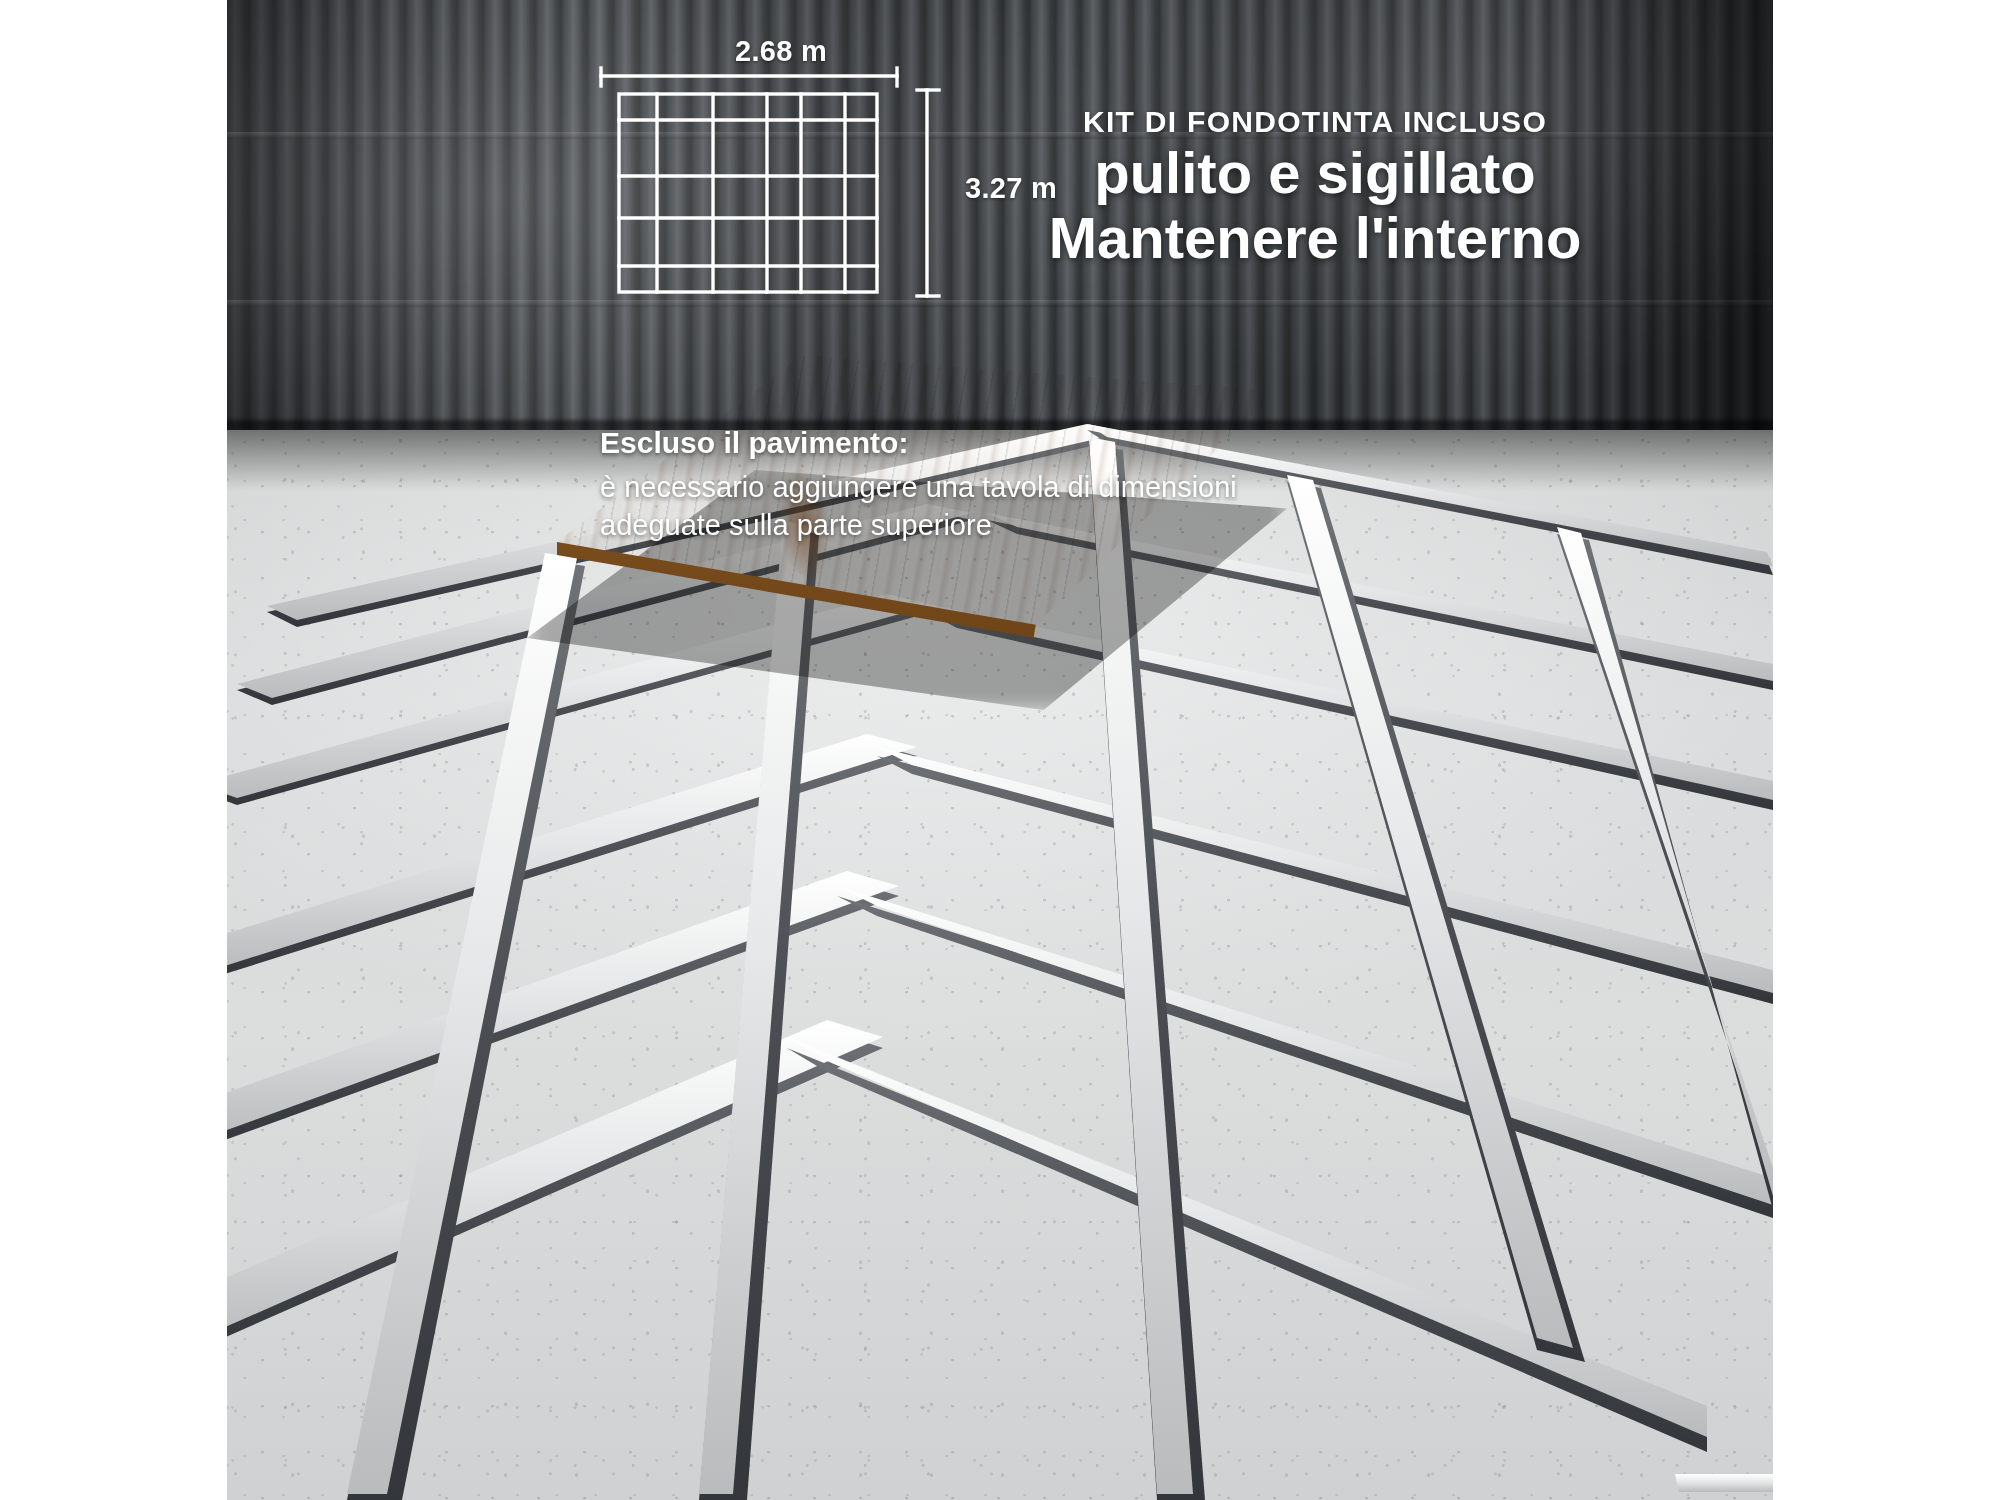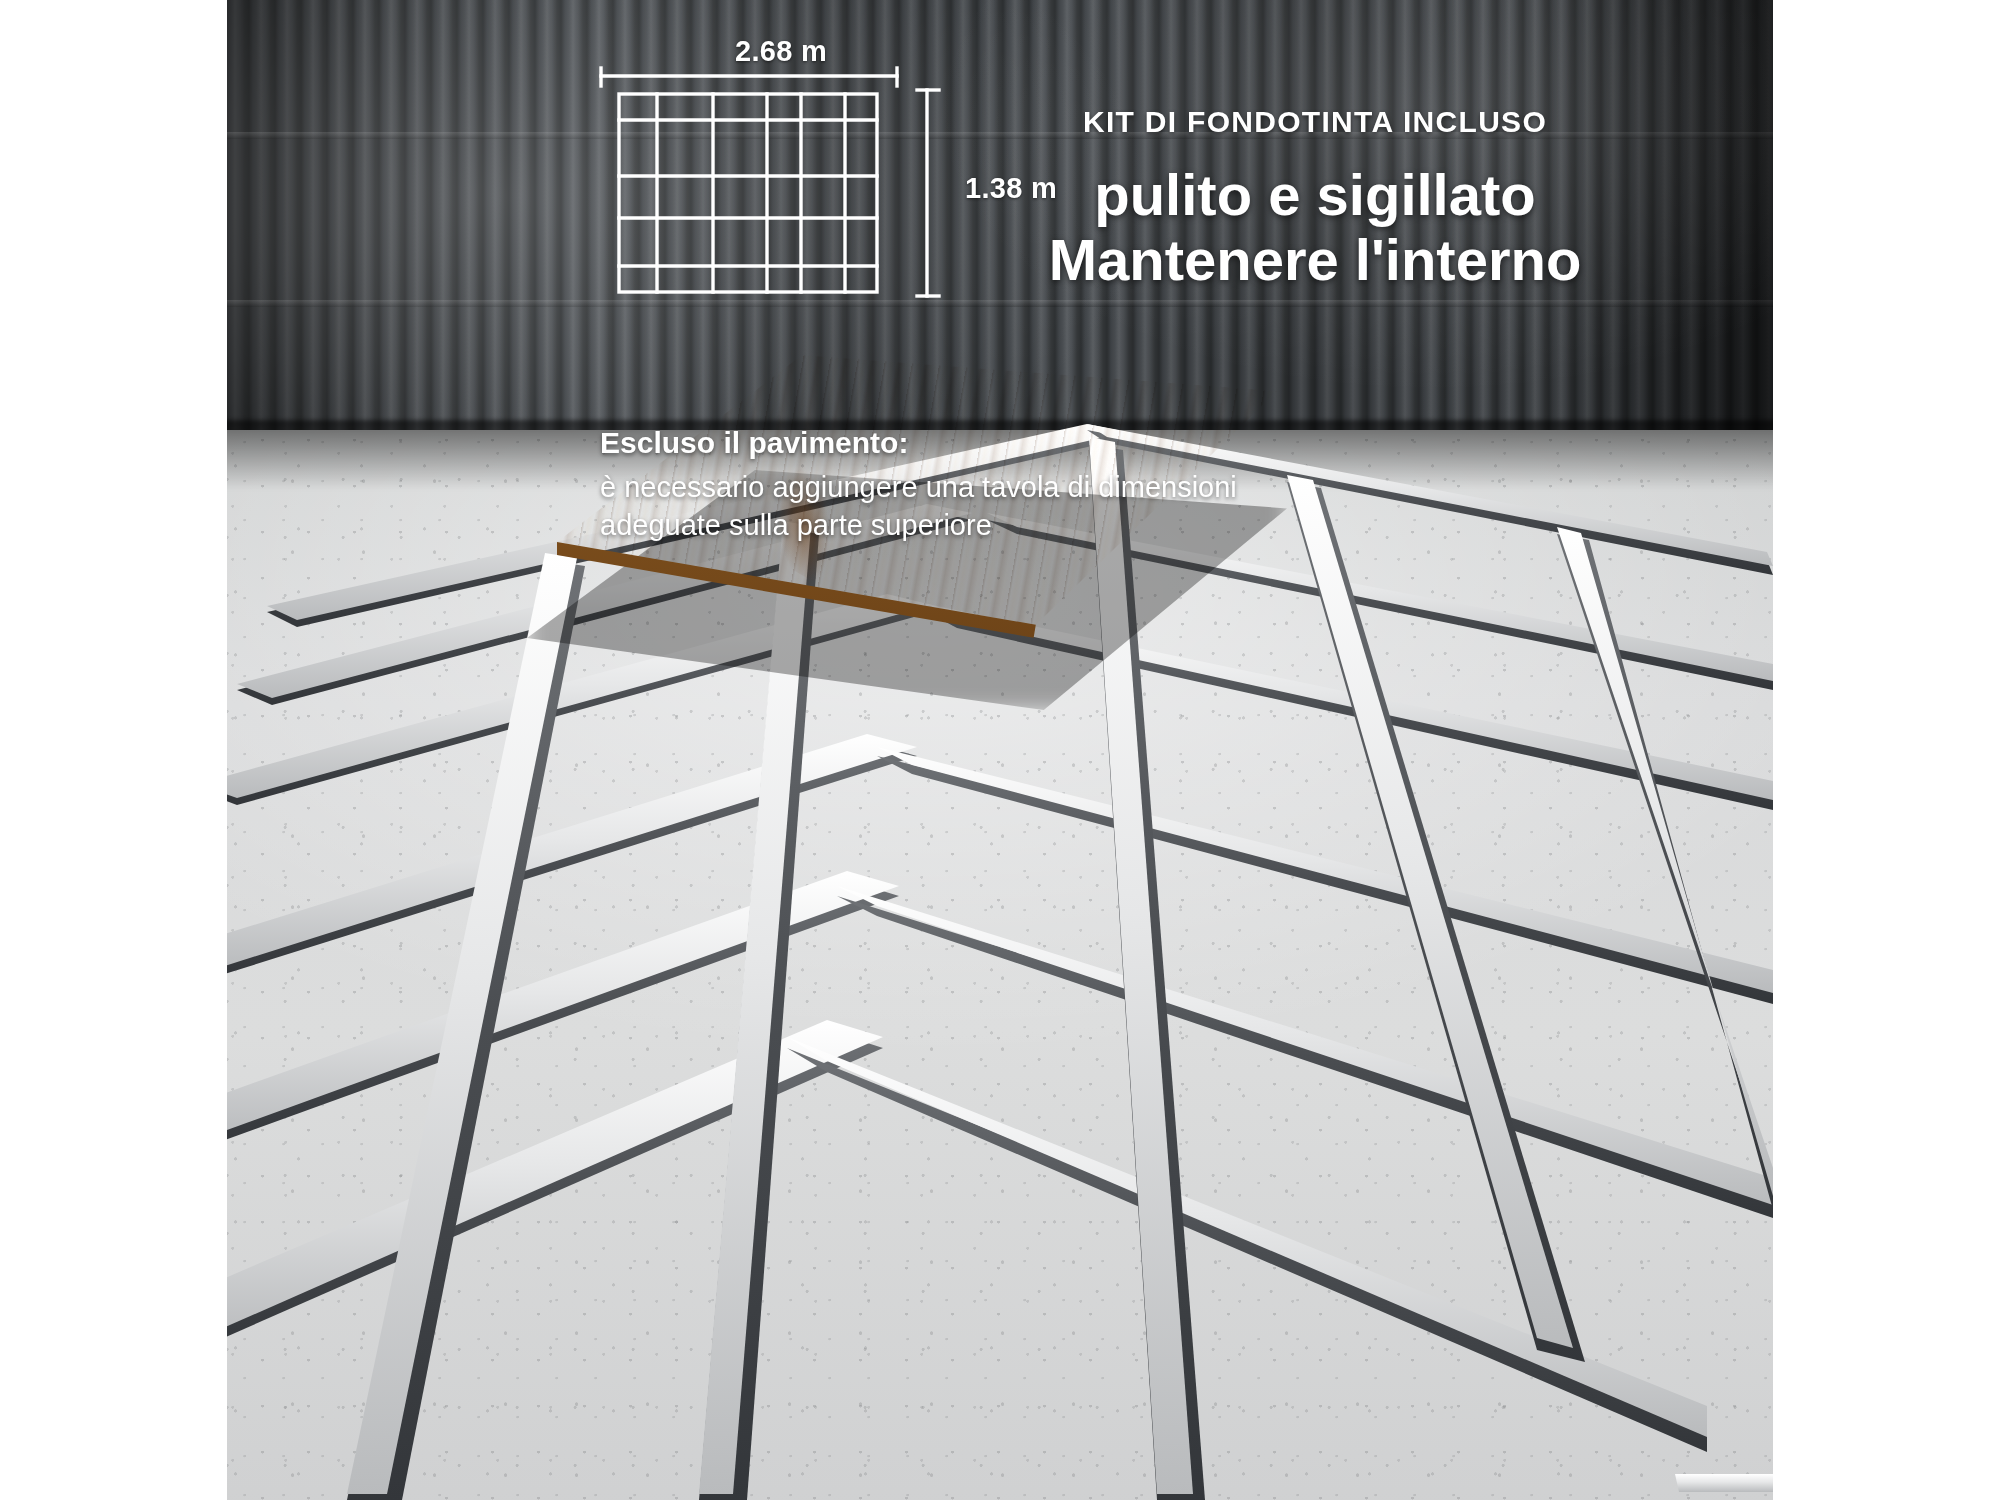--- a/index.html
+++ b/index.html
@@ -215,21 +215,21 @@
     top: 105px;
     width: 740px;
     text-align: center;
     color: #ffffff;
   }
   .kicker {
     font-size: 30px;
     font-weight: bold;
     letter-spacing: 1.3px;
     text-shadow: 0 2px 4px rgba(0,0,0,.5);
-    margin-bottom: 24px;
+    margin-bottom: 2px;
   }
   .headline {
     font-size: 58px;
     font-weight: bold;
     line-height: 1.12;
     text-shadow: 0 2px 6px rgba(0,0,0,.55);
   }
 
   .note-block {
     position: absolute;
@@ -379,21 +379,21 @@
 
         <line x1="60" y1="26" x2="60" y2="224"></line>
         <line x1="116" y1="26" x2="116" y2="224"></line>
         <line x1="170" y1="26" x2="170" y2="224"></line>
         <line x1="204" y1="26" x2="204" y2="224"></line>
         <line x1="248" y1="26" x2="248" y2="224"></line>
       </g>
     </svg>
 
     <div class="dim-label" id="dim-width-label">2.68 m</div>
-    <div class="dim-label" id="dim-depth-label">1.38 m</div>
+    <div class="dim-label" id="dim-depth-label">3.27 m</div>
 
     <div class="headline-block">
       <div class="kicker">KIT DI FONDOTINTA INCLUSO</div>
       <div class="headline">pulito e sigillato</div>
       <div class="headline">Mantenere l'interno</div>
     </div>
 
     <div class="note-block">
       <div class="note-title">Escluso il pavimento:</div>
       <div class="note-body">è necessario aggiungere una tavola di dimensioni adeguate sulla parte superiore</div>

